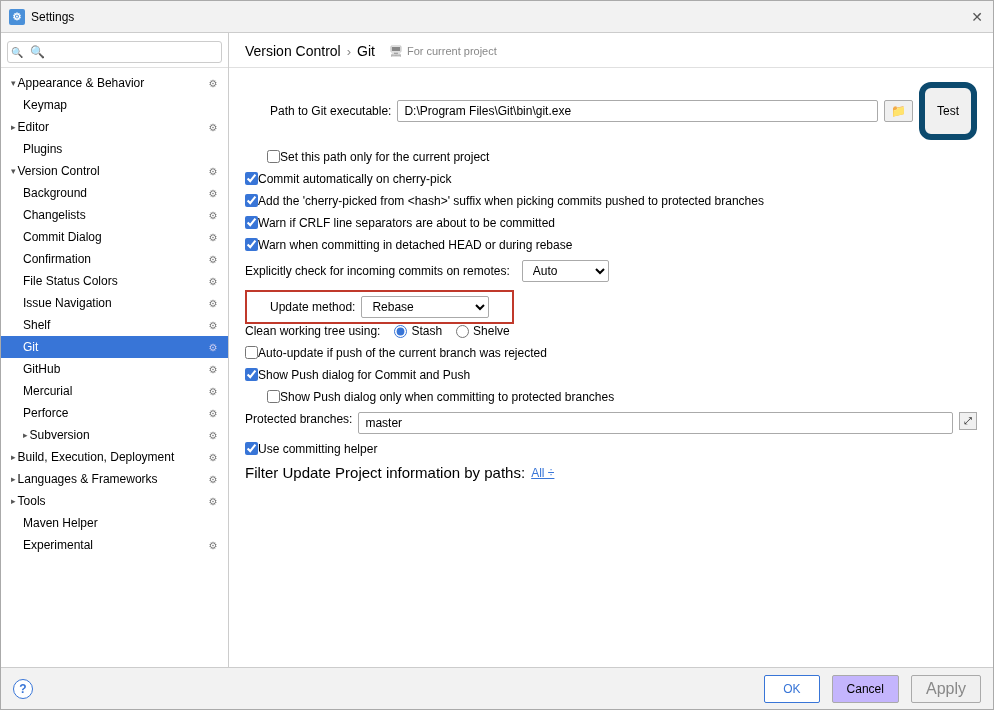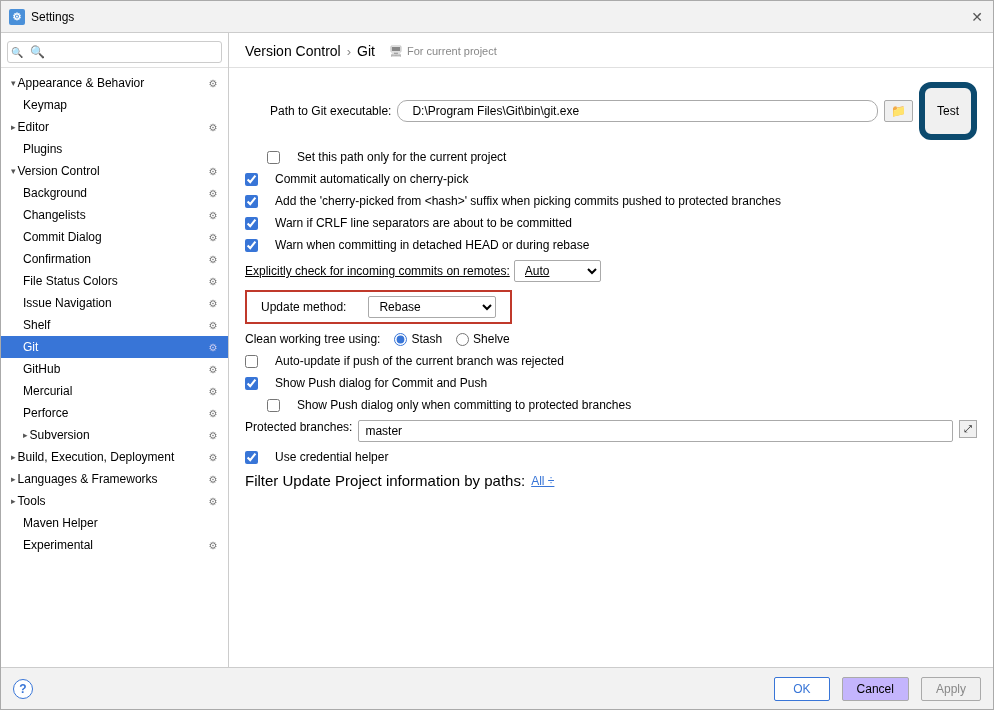--- a/index.html
+++ b/index.html
@@ -173,60 +173,59 @@
     }
     .row {
       display: flex;
       align-items: center;
       margin-bottom: 8px;
       gap: 8px;
     }
     .row label {
       font-size: 12px;
       display: flex;
-      align-items: flex-end;
-      gap: 17px;
+      align-items: flex-start;
+      gap: 0;
       cursor: pointer;
     }
     input[type="checkbox"] {
       width: 13px;
       height: 13px;
       cursor: pointer;
       accent-color: #3875d7;
     }
     .label-text {
       font-size: 12px;
     }
     .inline-row {
       display: flex;
       align-items: center;
-      gap: 4px;
+      gap: 12px;
       margin-bottom: 8px;
-      text-decoration: underline;
     }
     .inline-label {
       font-size: 12px;
     }
     .dropdown-select {
       padding: 2px 20px 2px 6px;
       font-size: 12px;
       border: 1px solid #aaa;
       border-radius: 2px;
       background: #fff;
       cursor: pointer;
       appearance: auto;
     }
     
     .update-method-box {
       border: 2px solid #c0392b;
       display: inline-flex;
       align-items: center;
-      padding: 4px 14px;
-      gap: 22px;
-      margin-bottom: 8px;
+      padding: 4px 23px;
+      gap: 6px;
+      margin-bottom: 0;
     }
     .update-method-label {
       font-size: 12px;
     }
     .radio-group {
       display: flex;
       align-items: center;
       gap: 14px;
       margin-bottom: 8px;
     }
@@ -247,24 +246,24 @@
       margin-bottom: 10px;
       gap: 6px;
     }
     .path-label {
       font-size: 12px;
       white-space: nowrap;
       margin-left: 25px;
     }
     .path-input {
       flex: 1;
-      padding: 3px 14px;
-      font-size: 12px;
-      border: 1px solid #aaa;
-      border-radius: 10px;
+      padding: 3px 6px;
+      font-size: 12px;
+      border: 1px solid #aaa;
+      border-radius: 2px;
     }
     .btn {
       padding: 16px 12px;
       font-size: 12px;
       border: 6px solid #0c4a6e;
       border-radius: 12px;
       background: #f0f0f0;
       cursor: pointer;
     }
     .btn-folder {
@@ -354,21 +353,21 @@
     .btn-cancel {
       padding: 4px 14px;
       font-size: 12px;
       border: 1px solid #aaa;
       border-radius: 2px;
       background: #c4b5fd;
       cursor: pointer;
     }
     .btn-apply {
       padding: 4px 14px;
-      font-size: 12px;
+      font-size: 16px;
       border: 1px solid #aaa;
       border-radius: 2px;
       background: #f0f0f0;
       color: #888;
       cursor: default;
     }
     .section-divider {
       margin: 6px 0;
     }
     .indented {
@@ -635,21 +634,21 @@
         <div class="protected-row">
           <span class="inline-label">Protected branches:</span>
           <input type="text" class="protected-input" value="master" style="">
           <button class="expand-btn">⤢</button>
         </div>
 
         
         <div class="row">
           <label>
             <input type="checkbox" checked="" style="">
-            <span class="label-text">Use credential helper</span>
+            <span class="label-text">Use committing helper</span>
           </label>
         </div>
 
         
         <div class="filter-row">
           <span class="filter-label">Filter Update Project information by paths:</span>
           <span class="filter-link">All ÷</span>
         </div>
       </div>
     </div>

